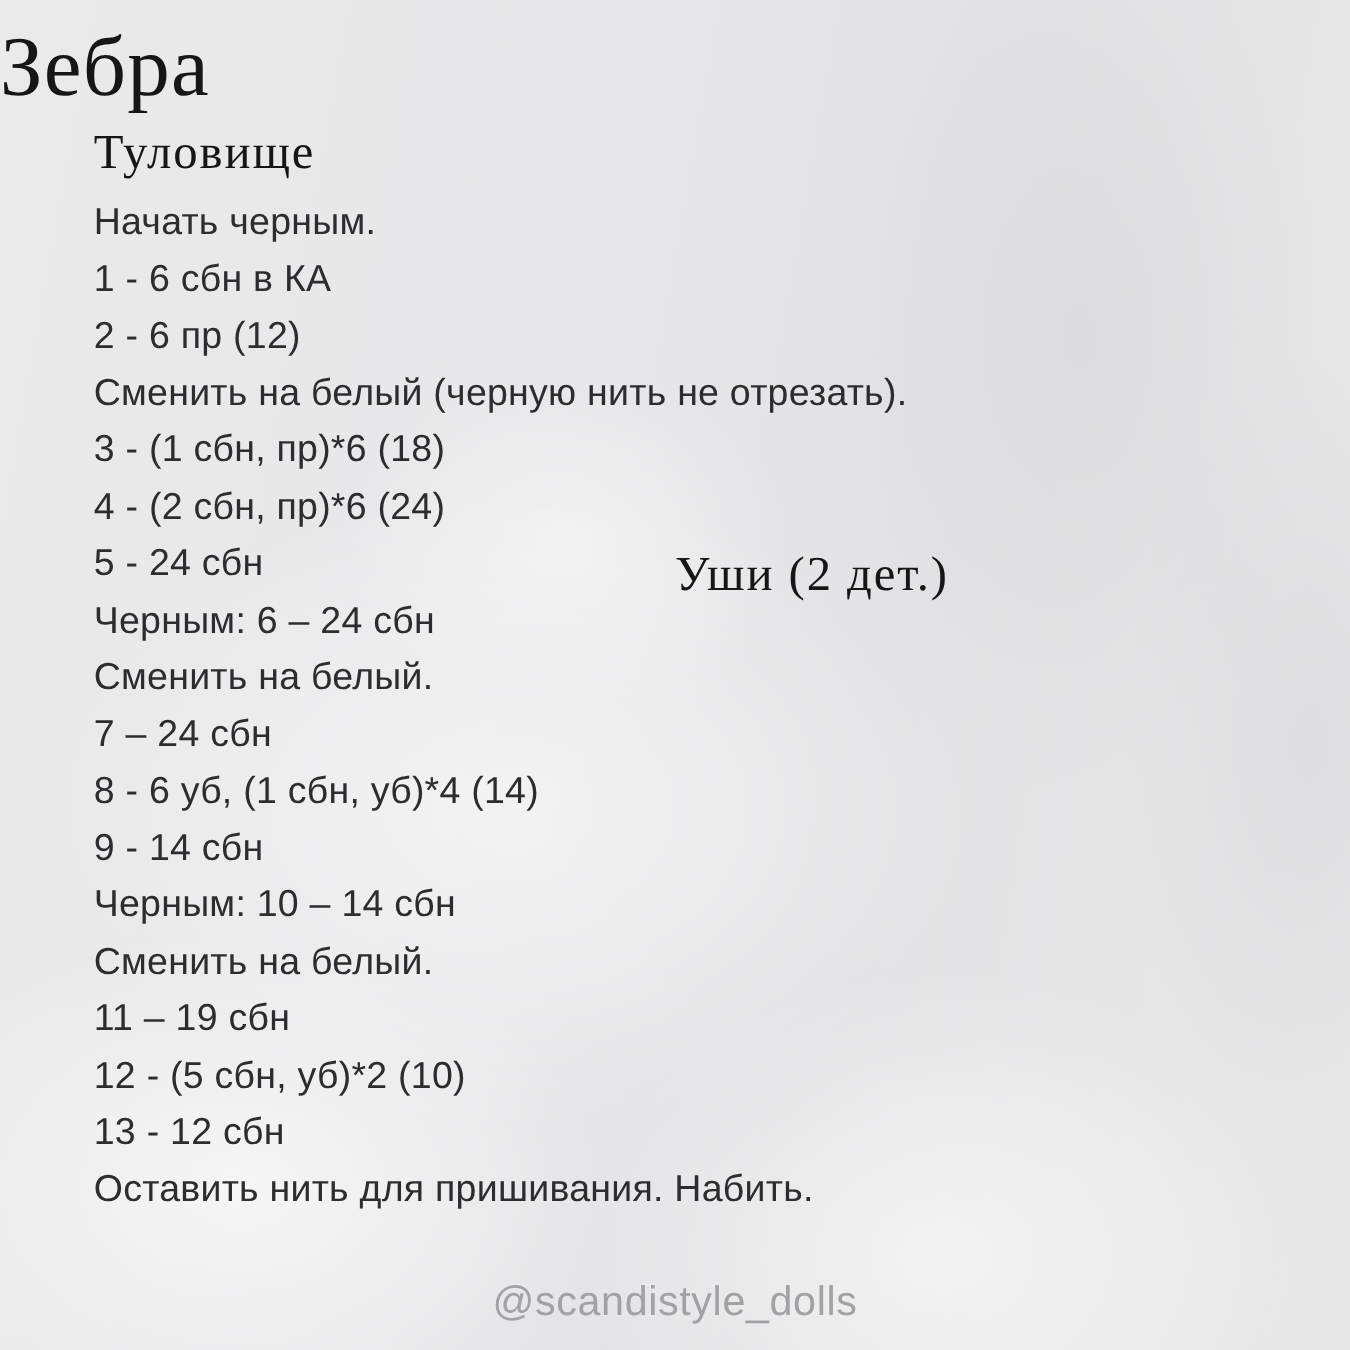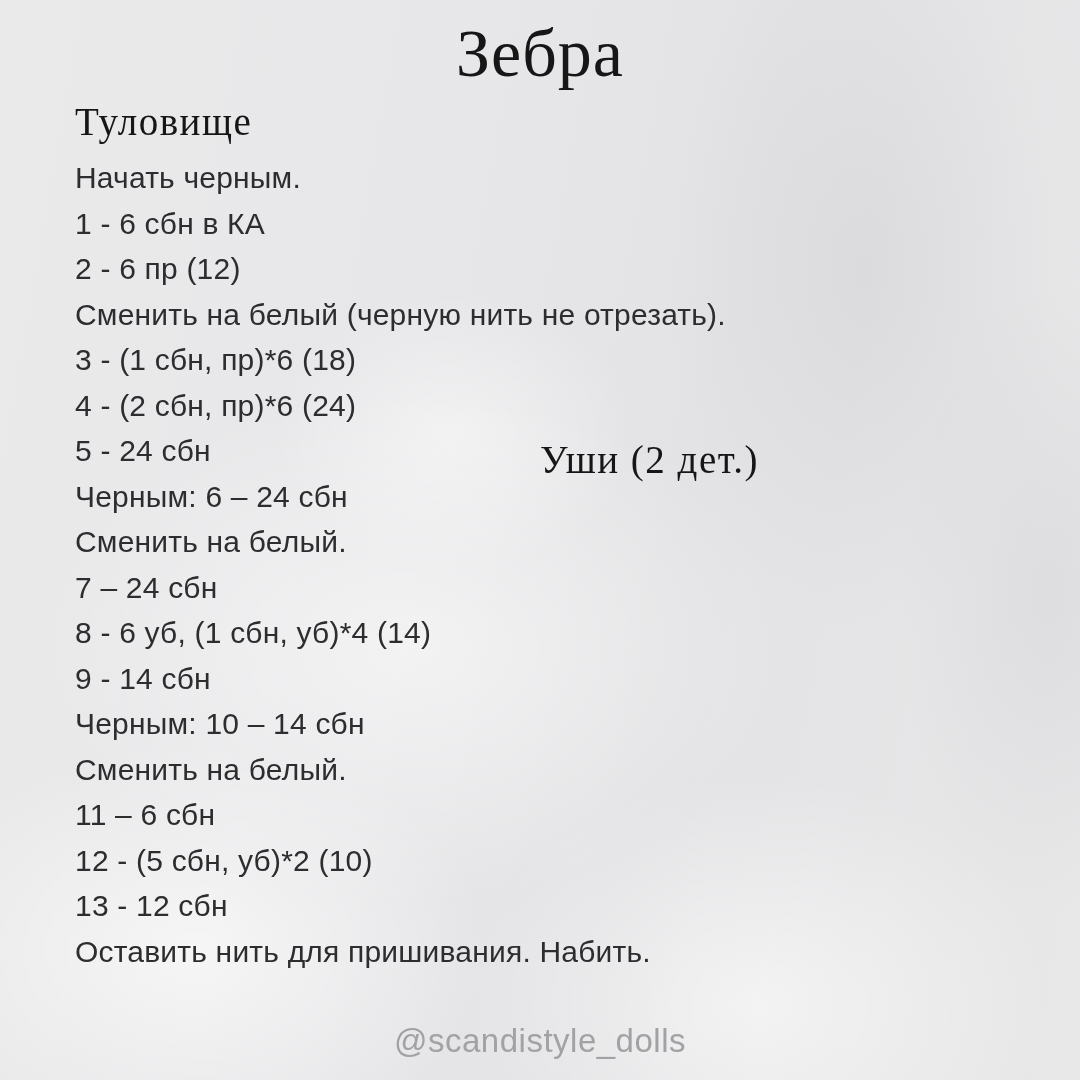--- a/index.html
+++ b/index.html
@@ -28,21 +28,21 @@
       radial-gradient(ellipse 280px 520px at 80% 25%, rgba(208,208,211,0.45), transparent 70%),
       radial-gradient(ellipse 420px 330px at 70% 93%, rgba(255,255,255,0.55), transparent 70%),
       radial-gradient(ellipse 200px 420px at 97% 55%, rgba(212,212,215,0.5), transparent 75%),
       linear-gradient(100deg, #eaeaeb 0%, #e7e7e9 38%, #e3e3e5 62%, #e8e8e9 100%);
   }
   .page-title {
     position: absolute;
     top: 16px;
     left: 0;
     width: 1080px;
-    text-align: center;
+    text-align: left;
     font-family: "Liberation Serif", "DejaVu Serif", serif;
     font-weight: 400;
     font-size: 68px;
     line-height: 1.1;
     letter-spacing: 1px;
     color: var(--heading);
   }
   .column {
     position: absolute;
     margin-top: 12px;
@@ -102,21 +102,21 @@
         <div class="line">3 - (1 сбн, пр)*6 (18)</div>
         <div class="line">4 - (2 сбн, пр)*6 (24)</div>
         <div class="line">5 - 24 сбн</div>
         <div class="line">Черным: 6 – 24 сбн</div>
         <div class="line">Сменить на белый.</div>
         <div class="line">7 – 24 сбн</div>
         <div class="line">8 - 6 уб, (1 сбн, уб)*4 (14)</div>
         <div class="line">9 - 14 сбн</div>
         <div class="line">Черным: 10 – 14 сбн</div>
         <div class="line">Сменить на белый.</div>
-        <div class="line">11 – 6 сбн</div>
+        <div class="line">11 – 19 сбн</div>
         <div class="line">12 - (5 сбн, уб)*2 (10)</div>
         <div class="line">13 - 12 сбн</div>
         <div class="line">Оставить нить для пришивания. Набить.</div>
       </div>
   </section>
 
   <section class="column col-right">
     <h2 class="section-heading">Уши (2 дет.)</h2>
   </section>
 

